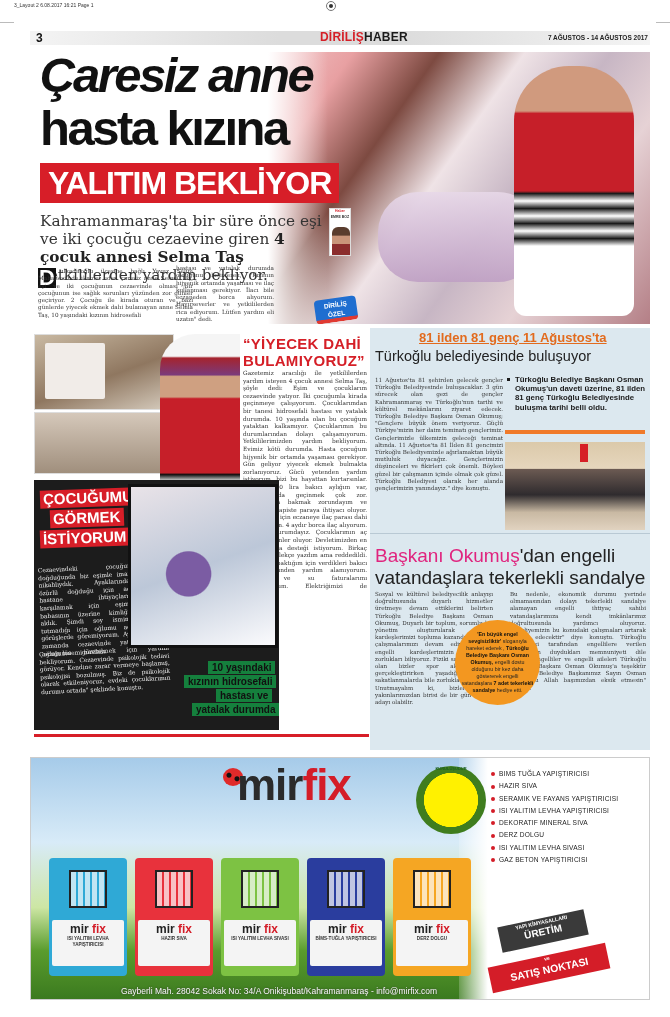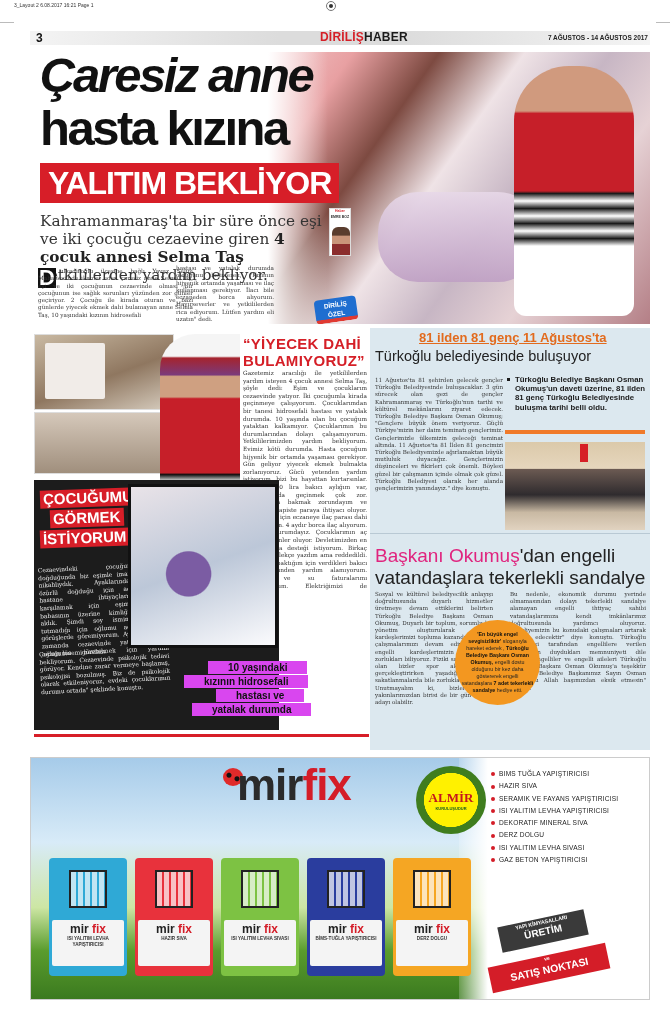--- a/index.html
+++ b/index.html
@@ -66,21 +66,21 @@
   .quote-body { left: 243px; top: 370px; width: 124px; font: 5.8px/7.6px "DejaVu Serif", serif; color: #333; text-align: justify; }
 
   
   .dark-box { left: 34px; top: 480px; width: 245px; height: 250px; background: #1c1c1c; }
   .box-title { position: absolute; left: 6px; top: 8px; }
   .box-title div { display: inline-block; background: #d71e28; color: #fff; font: 900 15px/18px "Liberation Sans", sans-serif; padding: 0 3px; margin-bottom: 1px; transform: rotate(-2deg); }
   .dark-body { position: absolute; left: 6px; top: 85px; width: 95px; font: 5.9px/7.6px "DejaVu Serif", serif; color: #eee; text-align: justify; transform: rotate(-3deg); }
   .dark-body.tail { left: 6px; top: 168px; width: 130px; }
   .kid-photo { left: 128px; top: 484px; width: 150px; height: 164px;
     background: radial-gradient(circle at 40% 55%, #7b5ca3 0 18%, transparent 19%), linear-gradient(160deg, #e9e3e8, #bcc7d8 50%, #fbfbfd); border: 3px solid #111; }
-  .yellow-tag { background: #d946ef; color: #111; font: 900 10px/13px "Liberation Sans", sans-serif; padding: 0 20px; position: absolute; }
+  .yellow-tag { background: #15803d; color: #111; font: 900 10px/13px "Liberation Sans", sans-serif; padding: 0 4px; position: absolute; }
 
   .rule-red { left: 34px; top: 734px; width: 335px; height: 3px; background: #d71e28; }
 
   
   .panel-blue { left: 370px; top: 328px; width: 280px; height: 422px; background: #dce8ef; }
   .panel-blue.sep { top: 533px; height: 1px; background: #b9c9d4; }
   .r-head1 { left: 375px; top: 330px; font: bold 13px/16px "Liberation Sans", sans-serif; color: #e26b1e; text-decoration: underline; margin-left: 44px; }
   .r-head2 { left: 375px; top: 347px; font: 14.5px/18px "Liberation Sans", sans-serif; color: #222; }
   .r-body1 { left: 375px; top: 377px; width: 128px; font: 5.6px/7.2px "DejaVu Serif", serif; color: #333; text-align: justify; }
   .r-bullet { left: 507px; top: 375px; width: 140px; font: bold 7.8px/9.2px "Liberation Sans", sans-serif; color: #1b1b1b; padding-left: 8px; }
@@ -208,21 +208,20 @@
 <div class="abs b-body2">Bu nedenle, ekonomik durumu yerinde olmamasından dolayı tekerlekli sandalye alamayan engelli ihtiyaç sahibi vatandaşlarımıza kendi imkânlarımız doğrultusunda yardımcı oluyoruz. Belediyemizin bu konudaki çalışmaları artarak devam edecektir" diye konuştu. Türkoğlu Belediyesi tarafından engellilere verilen araçlardan duydukları memnuniyeti dile getiren engelliler ve engelli aileleri Türkoğlu Belediye Başkanı Osman Okumuş'a teşekkür ederek, "Belediye Başkanımız Sayın Osman Okumuş'u Allah başımızdan eksik etmesin" dediler.</div>
 <div class="abs orange-circle">
   <b>'En büyük engel sevgisizliktir'</b><span> sloganıyla hareket ederek , </span><b>Türkoğlu Belediye Başkanı Osman Okumuş,</b><span> engelli dostu olduğunu bir kez daha göstererek engelli vatandaşlara </span><b>7 adet tekerlekli sandalye</b><span> hediye etti.</span>
 </div>
 
 <div class="abs ad">
   <div class="right-white"></div>
   <div class="ladybug"></div>
   <div class="ad-logo"><span class="m">mir</span><span class="f">fix</span></div>
   <div class="almir-badge">
-    <span class="t">ALMİR</span>
     <span class="s">KURULUŞUDUR</span>
   </div>
   <ul class="ad-list">
     <li>Bims tuğla yapıştırıcısı</li>
     <li>Hazır sıva</li>
     <li>Seramik ve fayans yapıştırıcısı</li>
     <li>Isı yalıtım levha yapıştırıcısı</li>
     <li>Dekoratif mineral sıva</li>
     <li>Derz dolgu</li>
     <li>Isı yalıtım levha sıvası</li>
@@ -266,13 +265,14 @@
   </div>
 
   <div class="ribbon1">
     <span>YAPI KİMYASALLARI</span>
     <b>ÜRETİM</b>
   </div>
   <div class="ribbon2">
     <span>ve</span>
     <b>SATIŞ NOKTASI</b>
   </div>
+  <div class="ad-footer">Gayberli Mah. 28042 Sokak No: 34/A Onikişubat/Kahramanmaraş - info@mirfix.com</div>
 </div>
 
 </body></html>

